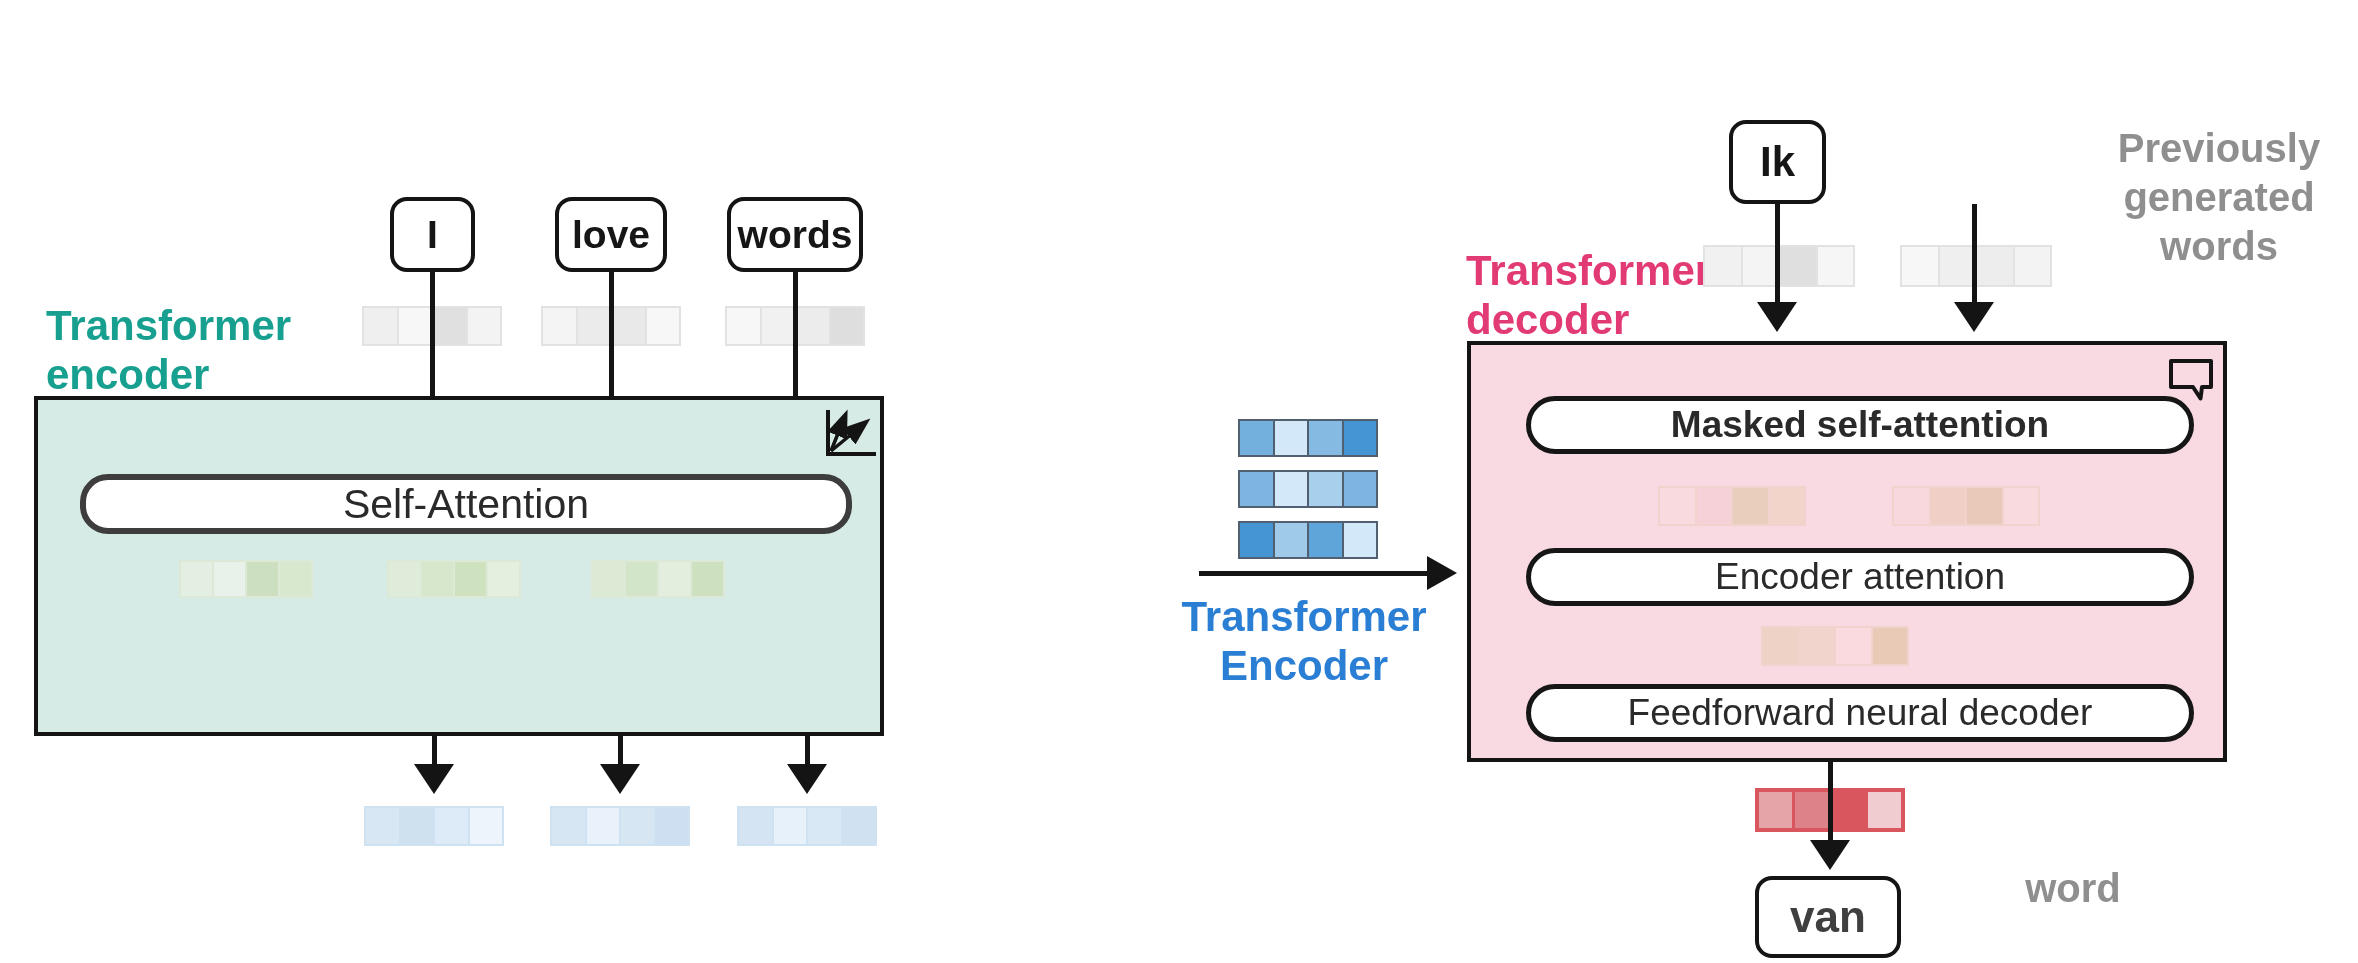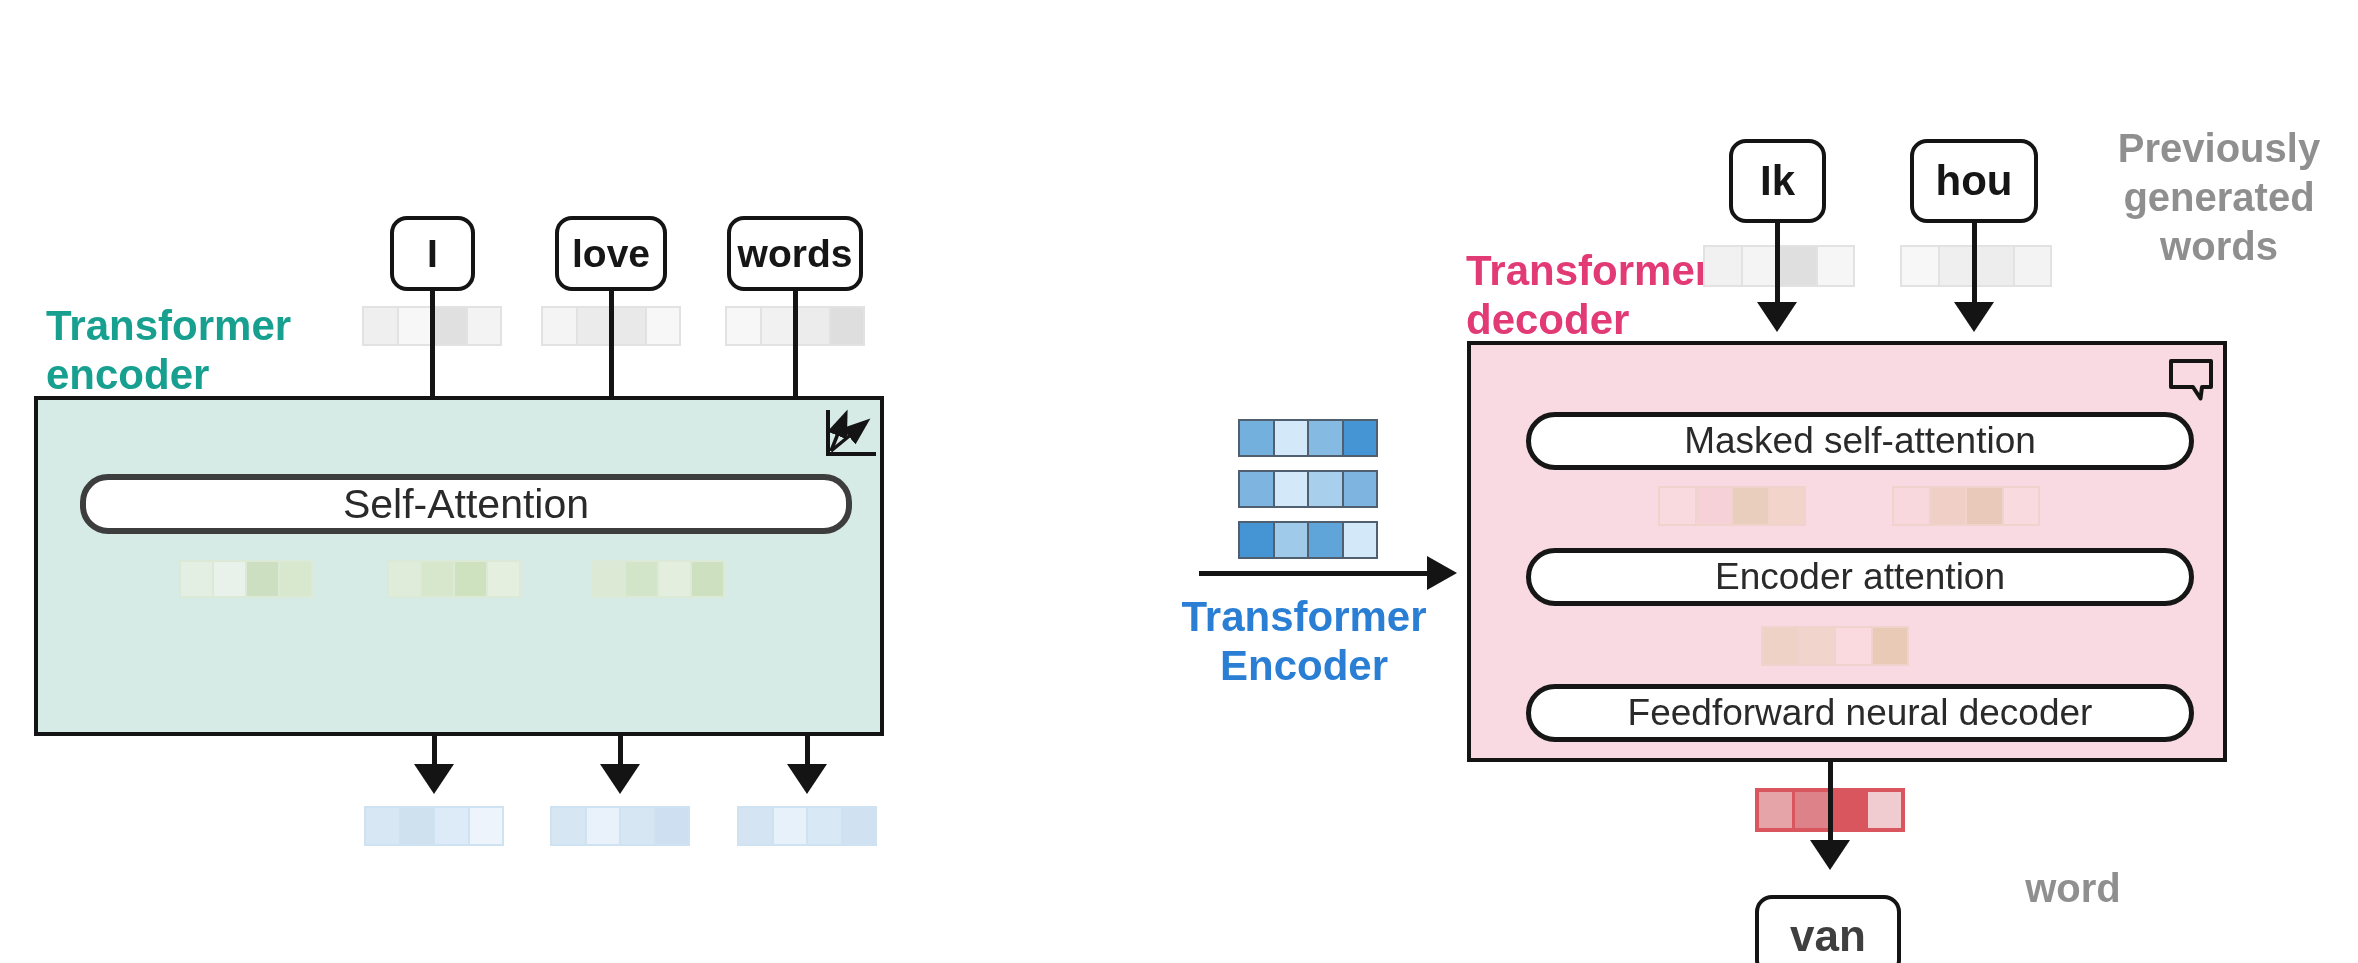--- a/index.html
+++ b/index.html
@@ -10,21 +10,21 @@
   .side-label{position:absolute;font-weight:700;font-size:42px;line-height:49px;}
   .side-label span{display:block;}
   .lbl-teal{color:var(--teal-accent);}
   .lbl-pink{color:var(--pink-accent);}
   .caption{position:absolute;font-weight:700;font-size:40px;line-height:49px;color:var(--caption-gray);text-align:center;}
   .caption span{display:block;}
 
   
   .word-box{position:absolute;background:#ffffff;border:4px solid var(--ink);border-radius:17px;
             display:flex;align-items:center;justify-content:center;
-            font-weight:600;font-size:39px;color:#161616;box-sizing:border-box;margin-top:19px;}
+            font-weight:600;font-size:39px;color:#161616;box-sizing:border-box;}
 
   
   .panel{position:absolute;border:4px solid var(--ink);box-sizing:border-box;}
   .panel-teal{background:var(--teal-fill);}
   .panel-pink{background:var(--pink-fill);}
 
   
   .block{position:absolute;background:#ffffff;display:flex;align-items:center;justify-content:center;
          color:#2a2a2a;box-sizing:border-box;}
   .block-enc{border:6px solid var(--enc-block-border);border-radius:28px;font-size:41px;}
@@ -214,31 +214,28 @@
     </div>
 
   <div class="vline" style="left:1775px;top:204px;height:100px;"></div>
   <div class="ah-down" style="left:1757px;top:302px;"></div>
   <div class="vline" style="left:1972px;top:204px;height:100px;"></div>
   <div class="ah-down" style="left:1954px;top:302px;"></div>
 
   <div class="word-box" style="left:1729px;top:120px;width:97px;height:84px;font-size:42px;font-weight:700;">
       <span>Ik</span>
     </div>
-  <div class="word-box" style="left:1910px;top:120px;width:128px;height:84px;font-size:42px;font-weight:700;">
-      <span>hou</span>
-    </div>
 
   <div class="panel panel-pink" style="left:1467px;top:341px;width:760px;height:421px;"></div>
 
   <svg class="icon" style="left:2166px;top:356px;" width="50" height="48" viewBox="0 0 50 48">
     <path d="M45 5 H5 V31 H27 L34.5 42.5 L36 31 H45 Z" fill="none" stroke="#141414" stroke-width="4" stroke-linejoin="round"></path>
   </svg>
 
-  <div class="block block-dec" style="left:1526px;top:412px;width:668px;height:58px;">
+  <div class="block block-dec" style="left:1526px;top:396px;width:668px;height:58px;font-weight:bold;">
     <span>Masked self-attention</span>
   </div>
 
   <div class="vec vec-pink" style="left:1658px;top:486px;width:148px;height:40px;">
       <span class="cell" style="background: rgb(249, 218, 222);"></span>
       <span class="cell" style="background: rgb(246, 210, 216);"></span>
       <span class="cell" style="background: rgb(233, 205, 189);"></span>
       <span class="cell" style="background: rgb(242, 212, 202);"></span>
     </div>
   <div class="vec vec-pink" style="left:1892px;top:486px;width:148px;height:40px;">

